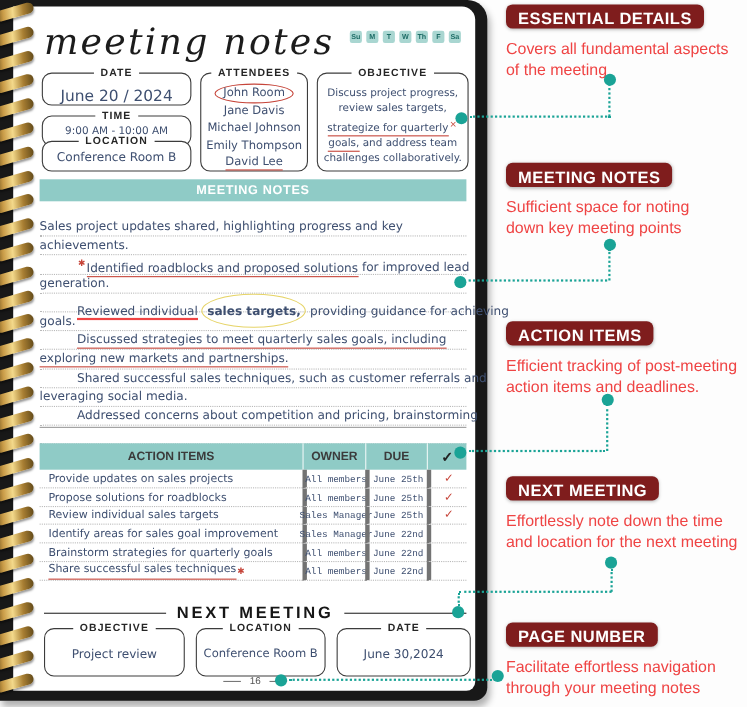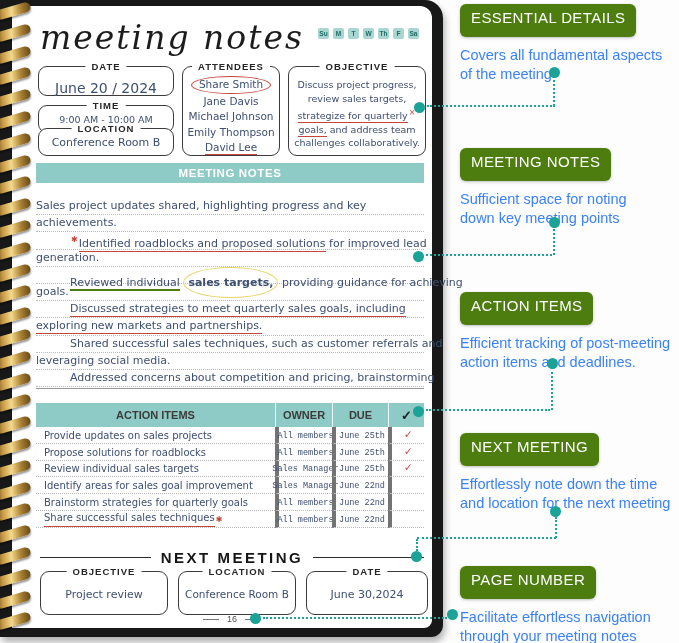--- a/index.html
+++ b/index.html
@@ -22,21 +22,21 @@
   
   .fbox{position:absolute;border:1.5px solid #3c3c3c;border-radius:9px;background:#fff;}
   .flabel{position:absolute;top:-6px;left:50%;transform:translateX(-50%);background:#fff;
           padding:0 6px;font-size:9.5px;font-weight:bold;letter-spacing:1px;color:#262626;white-space:nowrap;}
   .hand{font-family:"DejaVu Sans",sans-serif;color:#3e4f70;}
   .fval{position:absolute;left:0;right:0;text-align:center;}
   
   .red-underline{border-bottom:1.6px solid #c6453a;padding-bottom:1px;}
   .red-circle{display:inline-block;border:1.6px solid #c6453a;border-radius:50%;padding:0 7px 1px;}
   .red-mark{color:#c6453a;font-size:8px;vertical-align:super;padding:0 1px;}
-  .yellow-underline{border-bottom:2px solid #4d7c0f;}
+  .yellow-underline{border-bottom:2px solid #ef4444;}
   .yellow-circle{display:inline-block;border:1.8px solid #e6d468;border-radius:50%;padding:7px 4px;font-weight:bold;}
   
   .bar{position:absolute;left:24px;top:157px;width:388px;height:20px;background:#8fcbc6;color:#ffffff;
        font-weight:bold;font-size:11.5px;letter-spacing:.6px;display:flex;align-items:center;justify-content:center;}
   .noteswrap{position:absolute;left:24px;top:192px;width:388px;}
   .note-row{height:16.2px;border-bottom:1px dotted #b9b9b9;font-size:11px;line-height:15px;
             white-space:nowrap;overflow:visible;}
   .note-row.indent{padding-left:34px;}
   .sep{position:absolute;left:24px;top:382px;width:388px;border-top:1.5px solid #9a9a9a;}
   
@@ -59,23 +59,23 @@
   .nm-title .txt{font-weight:bold;font-size:15px;letter-spacing:2.5px;color:#161616;}
   .pageline{position:absolute;left:150px;top:608px;width:140px;display:flex;align-items:center;
             justify-content:center;gap:8px;color:#555;font-size:9px;}
   .pageline .dash{width:16px;border-top:1px solid #777;}
   
   .dot{position:absolute;width:11px;height:11px;border-radius:50%;background:#1aa396;z-index:8;}
   .hline{position:absolute;border-top:2px dotted #1aa396;z-index:7;}
   .vline{position:absolute;border-left:2px dotted #1aa396;z-index:7;}
   
   .callout{position:absolute;left:460px;width:219px;}
-  .badge{display:inline-block;background:#4d7c0f;color:#fff;font-weight:normal;font-size:15px;
-         letter-spacing:.4px;padding:5px 11px 11px;border-radius:6px;box-shadow:0 1px 3px rgba(0,0,0,.25);}
-  .desc{margin-top:9px;font-size:14.5px;line-height:1.33;color:#3b82f6;white-space:pre-line;}
+  .badge{display:inline-block;background:#7f1d1d;color:#fff;font-weight:bold;font-size:15px;
+         letter-spacing:.4px;padding:5px 11px 0;border-radius:6px;box-shadow:0 1px 3px rgba(0,0,0,.25);}
+  .desc{margin-top:9px;font-size:14.5px;line-height:1.33;color:#ef4444;white-space:pre-line;}
 </style>
 </head>
 <body>
 
 <div id="canvas">
 
   <div class="notebook">
     <div class="page">
 
       <div class="ptitle">meeting notes</div>
@@ -98,21 +98,21 @@
         <div class="fval hand" style="top:8px;font-size:9.5px;">9:00 AM - 10:00 AM</div>
       </div>
       <div class="fbox" style="left:26px;top:122px;width:134px;height:26px;">
         <span class="flabel">LOCATION</span>
         <div class="fval hand" style="top:7px;font-size:11px;">Conference Room B</div>
       </div>
 
       <div class="fbox" style="left:170px;top:60px;width:96px;height:88px;">
         <span class="flabel">ATTENDEES</span>
         <div class="hand" style="position:absolute;top:9px;left:0;right:0;text-align:center;font-size:10.5px;line-height:15.2px;">
-            <div><span class="red-circle">Share Smith</span></div>
+            <div><span class="red-circle">John Room</span></div>
             <div><span>Jane Davis</span></div>
             <div><span>Michael Johnson</span></div>
             <div><span>Emily Thompson</span></div>
             <div><span class="red-underline">David Lee</span></div>
           </div>
       </div>
 
       <div class="fbox" style="left:276px;top:60px;width:136px;height:88px;">
         <span class="flabel">OBJECTIVE</span>
         <div class="hand" style="position:absolute;top:11px;left:2px;right:2px;text-align:center;font-size:9.5px;line-height:13.8px;">

